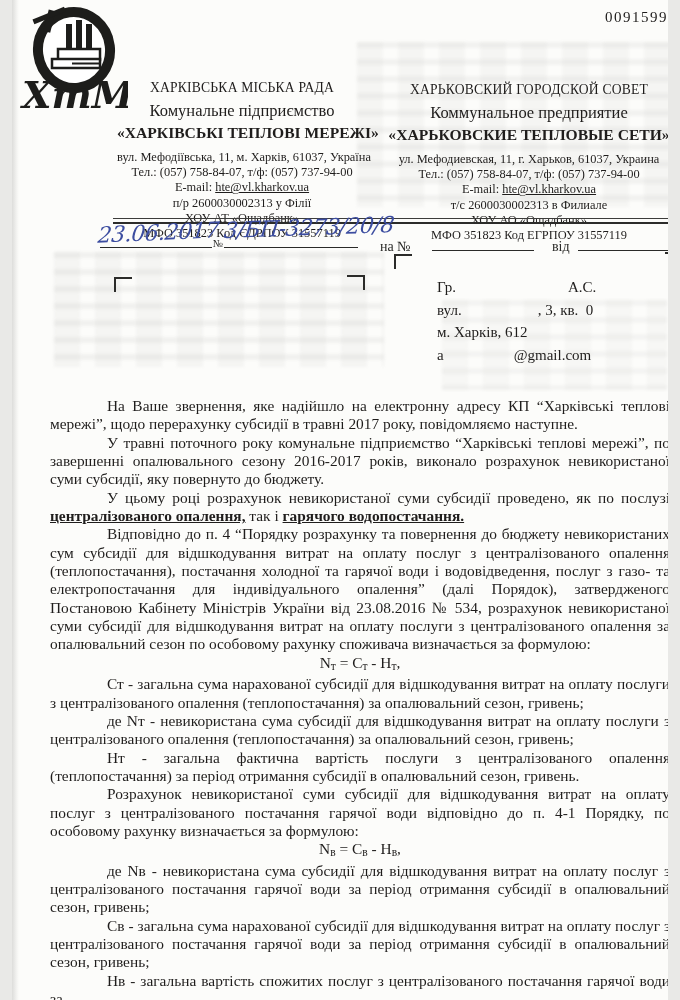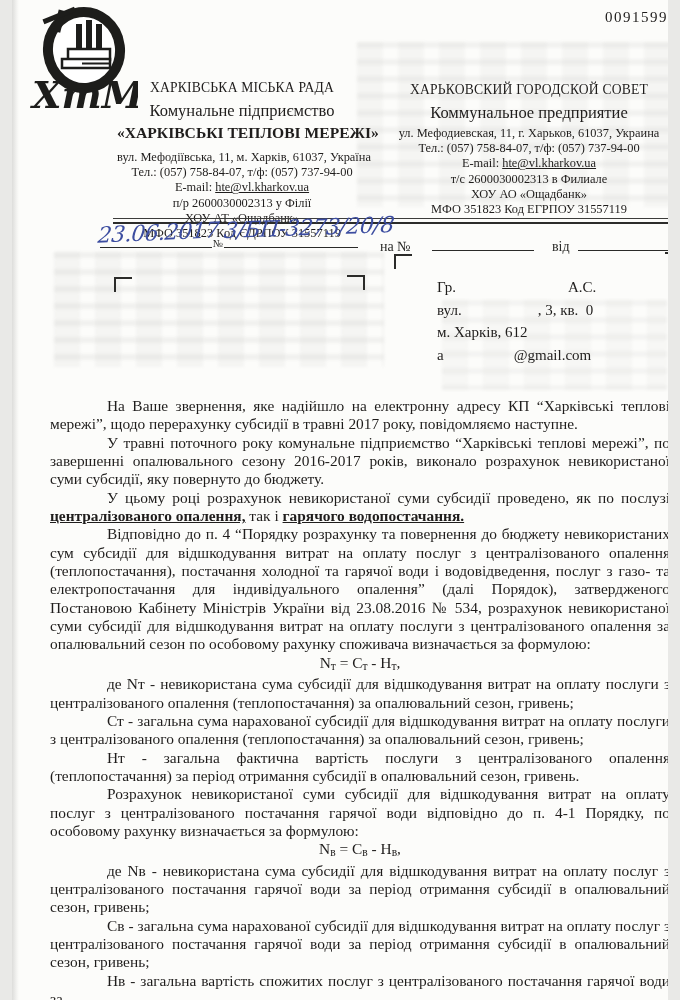--- a/index.html
+++ b/index.html
@@ -6,21 +6,21 @@
   .page{position:relative;width:656px;height:1000px;margin:0 auto;background:#fcfcfa;overflow:hidden;
         font-family:"Liberation Serif","DejaVu Serif",serif;color:#1f1d1c;}
   .scan-edge{position:absolute;left:0;top:0;width:7px;height:1000px;
         background:linear-gradient(90deg,#dddddb,#f4f4f2 70%,rgba(244,244,242,0));}
   
   .bleed{position:absolute;pointer-events:none;filter:blur(1.8px);
         background:repeating-linear-gradient(180deg, rgba(125,125,122,.14) 0 6px, rgba(125,125,122,0) 6px 17px),
                    repeating-linear-gradient(90deg, rgba(125,125,122,.10) 0 26px, rgba(125,125,122,0) 26px 41px);}
   
   .doc-number{position:absolute;left:593px;top:9px;font-size:15px;letter-spacing:1.5px;}
-  .logo{position:absolute;left:18px;top:6px;}
+  .logo{position:absolute;left:8px;top:6px;}
   .col{position:absolute;text-align:center;margin-top:20px;}
   .col-left{left:105px;top:60px;width:250px;}
   .col-right{left:372px;top:62px;width:290px;}
   .org-line1{font-size:13.6px;letter-spacing:.2px;margin-bottom:5px;white-space:nowrap;}
   .org-line2{font-size:16.5px;margin-bottom:3px;white-space:nowrap;}
   .org-name{font-size:15.6px;font-weight:bold;margin-bottom:8px;white-space:nowrap;}
   .org-addr{font-size:12.4px;line-height:15.2px;white-space:nowrap;}
   .email-u{text-decoration:underline;}
   
   .dbl-rule{position:absolute;left:101px;top:218px;width:577px;height:3px;
@@ -93,20 +93,21 @@
     <div class="org-addr">Тел.: (057) 758-84-07, т/ф: (057) 737-94-00</div>
     <div class="org-addr"><span>E-mail: </span><span class="email-u">hte@vl.kharkov.ua</span></div>
     <div class="org-addr">п/р 2600030002313 у Філії</div>
     <div class="org-addr">ХОУ АТ «Ощадбанк»</div>
     <div class="org-addr">МФО 351823 Код ЄДРПОУ 31557119</div>
   </div>
 
   <div class="col col-right">
     <div class="org-line1">ХАРЬКОВСКИЙ ГОРОДСКОЙ СОВЕТ</div>
     <div class="org-line2">Коммунальное предприятие</div>
+    <div class="org-name">«ХАРЬКОВСКИЕ ТЕПЛОВЫЕ СЕТИ»</div>
     <div class="org-addr">ул. Мефодиевская, 11, г. Харьков, 61037, Украина</div>
     <div class="org-addr">Тел.: (057) 758-84-07, т/ф: (057) 737-94-00</div>
     <div class="org-addr"><span>E-mail: </span><span class="email-u">hte@vl.kharkov.ua</span></div>
     <div class="org-addr">т/с 2600030002313 в Филиале</div>
     <div class="org-addr">ХОУ АО «Ощадбанк»</div>
     <div class="org-addr">МФО 351823 Код ЕГРПОУ 31557119</div>
   </div>
 
   <div class="dbl-rule"></div>
 
@@ -131,22 +132,22 @@
     <div>м. Харків, 612</div>
     <div><span>a</span><span class="gap gap3"></span><span>@gmail.com</span></div>
   </div>
 
   <div class="body">
     <p>На Ваше звернення, яке надійшло на електронну адресу КП “Харківські теплові мережі”, щодо перерахунку субсидії в травні 2017 року, повідомляємо наступне.</p>
     <p>У травні поточного року комунальне підприємство “Харківські теплові мережі”, по завершенні опалювального сезону 2016-2017 років, виконало розрахунок невикористаної суми субсидії, яку повернуто до бюджету.</p>
     <p><span>У цьому році розрахунок невикористаної суми субсидії проведено, як по послузі </span><span class="bu">централізованого опалення,</span><span> так і </span><span class="bu">гарячого водопостачання.</span></p>
     <p>Відповідно до п. 4 “Порядку розрахунку та повернення до бюджету невикористаних сум субсидії для відшкодування витрат на оплату послуг з централізованого опалення (теплопостачання), постачання холодної та гарячої води і водовідведення, послуг з газо- та електропостачання для індивідуального опалення” (далі Порядок), затвердженого Постановою Кабінету Міністрів України від 23.08.2016 № 534, розрахунок невикористаної суми субсидії для відшкодування витрат на оплату послуги з централізованого опалення за опалювальний сезон по особовому рахунку споживача визначається за формулою:</p>
     <p class="formula"><span>N</span><span class="fsub">т</span><span> = С</span><span class="fsub">т</span><span> - Н</span><span class="fsub">т</span><span>,</span></p>
+    <p>Ст - загальна сума нарахованої субсидії для відшкодування витрат на оплату послуги з централізованого опалення (теплопостачання) за опалювальний сезон, гривень;</p>
     <p>де Nт - невикористана сума субсидії для відшкодування витрат на оплату послуги з централізованого опалення (теплопостачання) за опалювальний сезон, гривень;</p>
-    <p>Ст - загальна сума нарахованої субсидії для відшкодування витрат на оплату послуги з централізованого опалення (теплопостачання) за опалювальний сезон, гривень;</p>
     <p>Нт - загальна фактична вартість послуги з централізованого опалення (теплопостачання) за період отримання субсидії в опалювальний сезон, гривень.</p>
     <p>Розрахунок невикористаної суми субсидії для відшкодування витрат на оплату послуг з централізованого постачання гарячої води відповідно до п. 4-1 Порядку, по особовому рахунку визначається за формулою:</p>
     <p class="formula"><span>N</span><span class="fsub">в</span><span> = С</span><span class="fsub">в</span><span> - Н</span><span class="fsub">в</span><span>,</span></p>
     <p>де Nв - невикористана сума субсидії для відшкодування витрат на оплату послуг з централізованого постачання гарячої води за період отримання субсидії в опалювальний сезон, гривень;</p>
     <p>Св - загальна сума нарахованої субсидії для відшкодування витрат на оплату послуг з централізованого постачання гарячої води за період отримання субсидії в опалювальний сезон, гривень;</p>
     <p>Нв - загальна вартість спожитих послуг з централізованого постачання гарячої води за</p>
   </div>
 
 </div>
 

